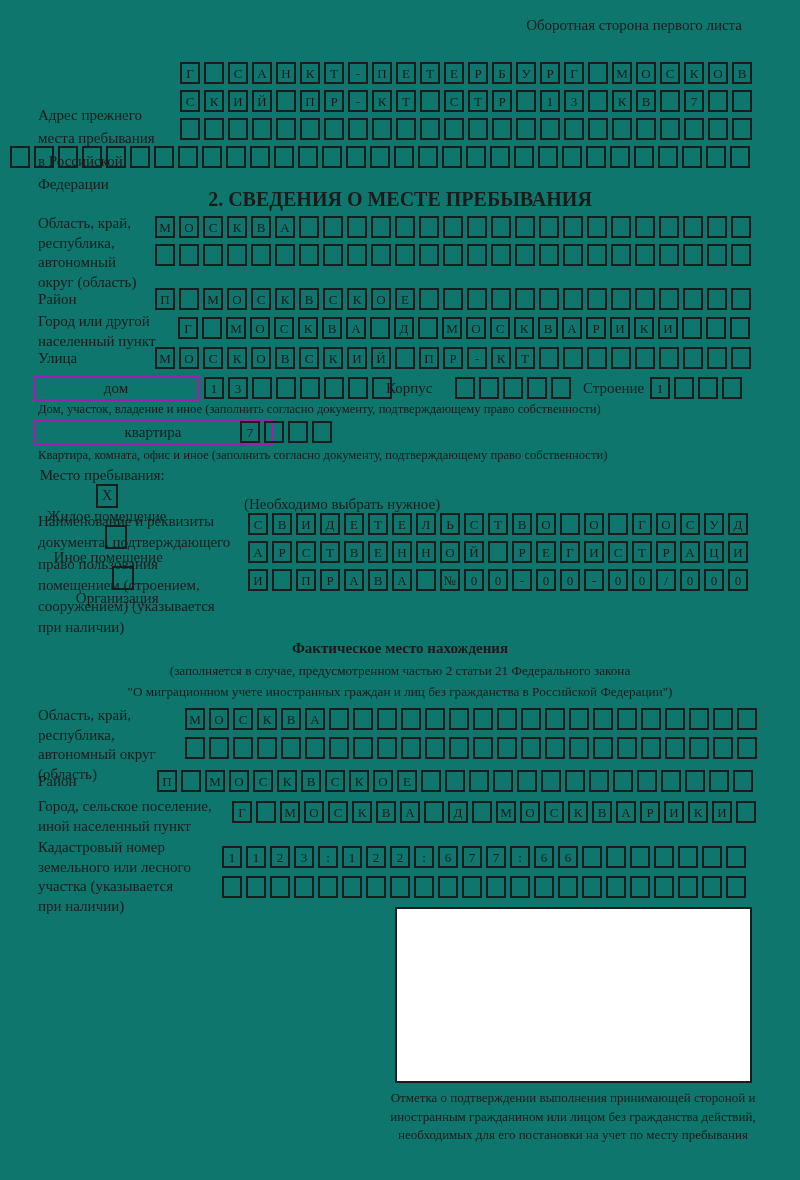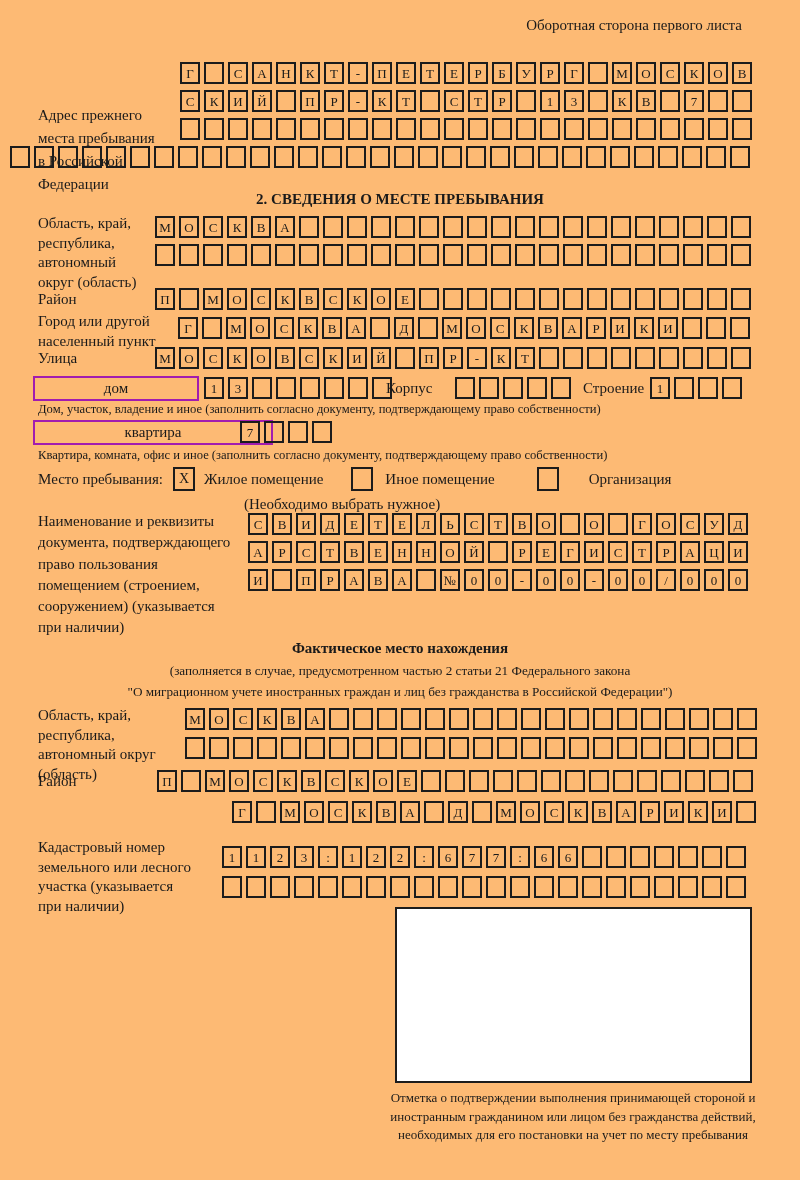--- a/index.html
+++ b/index.html
@@ -1,17 +1,17 @@
 <!DOCTYPE html>
 <html><head>
 <meta charset="utf-8">
 <style>
   html,body{margin:0;padding:0;background:#fff;}
   body{font-family:"Liberation Serif","DejaVu Serif",serif;color:#1a1a1a;}
-  #page{position:relative;width:800px;height:1180px;background:#fdba74;overflow:hidden;}
+  #page{position:relative;width:800px;height:1180px;background:#0f766e;overflow:hidden;}
 
   .lbl{position:absolute;font-size:15px;line-height:19.5px;white-space:pre-line;}
   .cap{position:absolute;font-size:12.6px;}
   .center{left:0;width:800px;text-align:center;}
   .bold{font-weight:bold;}
 
   .cellrow{position:absolute;display:flex;gap:4px;}
   .cellcol{position:absolute;display:flex;flex-direction:column;gap:6px;}
   .cellcol .cellrow{position:static;}
   .cell{box-sizing:border-box;width:20px;height:22px;border:2px solid #1c1c1c;
@@ -145,21 +145,21 @@
       <span class="cell"></span>
       <span class="cell"></span>
       <span class="cell"></span>
       <span class="cell"></span>
       <span class="cell"></span>
       <span class="cell"></span>
       <span class="cell"></span>
       <span class="cell"></span>
     </div>
 
-  <div class="lbl bold center" style="top:190px;font-size:15px;">2. СВЕДЕНИЯ О МЕСТЕ ПРЕБЫВАНИЯ</div>
+  <div class="lbl bold center" style="top:190px;font-size:20px;">2. СВЕДЕНИЯ О МЕСТЕ ПРЕБЫВАНИЯ</div>
 
   <div class="lbl" style="left:38px;top:214px;">Область, край,
 республика,
 автономный
 округ (область)</div>
   <div class="cellcol" style="left:155px;top:216px;">
     <div class="cellrow">
         <span class="cell">М</span>
         <span class="cell">О</span>
         <span class="cell">С</span>
@@ -332,21 +332,21 @@
 
   <div class="typebox" style="left:33px;top:420px;width:240px;">квартира</div>
   <div class="cellrow" style="left:240px;top:421px;">
       <span class="cell">7</span>
       <span class="cell"></span>
       <span class="cell"></span>
       <span class="cell"></span>
     </div>
   <div class="cap" style="left:38px;top:448px;">Квартира, комната, офис и иное (заполнить согласно документу, подтверждающему право собственности)</div>
 
-  <div class="stayrow" style="left:38px;top:467px;">
+  <div class="stayrow" style="left:38px;top:467px;flex-direction:column;">
     <span>Место пребывания:</span>
     <span class="inlinebox" style="margin-left:10px;">X</span>
     <span style="margin-left:9px;">Жилое помещение</span>
     <span class="inlinebox" style="margin-left:28px;"></span>
     <span style="margin-left:12px;">Иное помещение</span>
     <span class="inlinebox" style="margin-left:42px;"></span>
     <span style="margin-left:30px;">Организация</span>
   </div>
   <div class="cap" style="left:244px;top:496px;font-size:15px;">(Необходимо выбрать нужное)</div>
 
@@ -513,20 +513,22 @@
       <span class="cell"></span>
       <span class="cell"></span>
       <span class="cell"></span>
       <span class="cell"></span>
       <span class="cell"></span>
       <span class="cell"></span>
       <span class="cell"></span>
       <span class="cell"></span>
     </div>
 
+  <div class="lbl" style="left:38px;top:797px;">Город, сельское поселение,
+иной населенный пункт</div>
   <div class="cellrow" style="left:232px;top:801px;">
       <span class="cell">Г</span>
       <span class="cell"></span>
       <span class="cell">М</span>
       <span class="cell">О</span>
       <span class="cell">С</span>
       <span class="cell">К</span>
       <span class="cell">В</span>
       <span class="cell">А</span>
       <span class="cell"></span>

